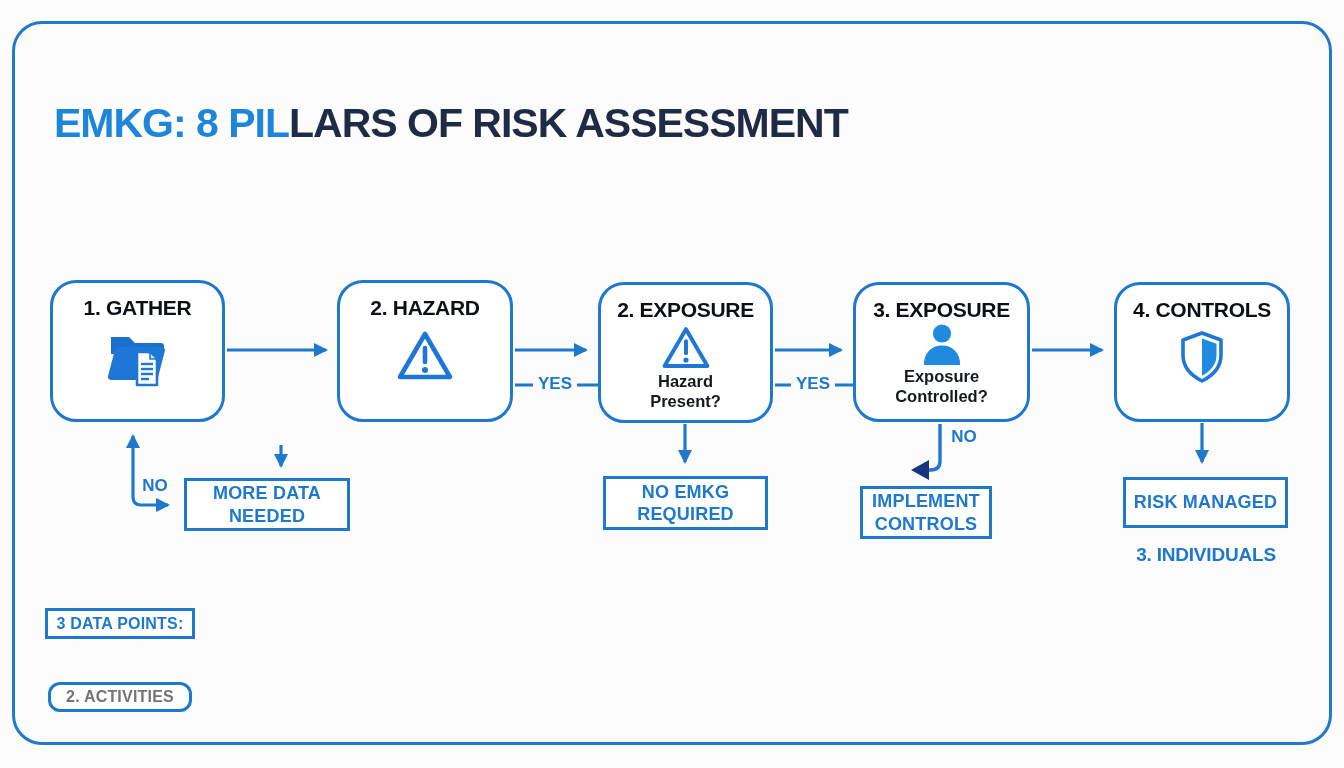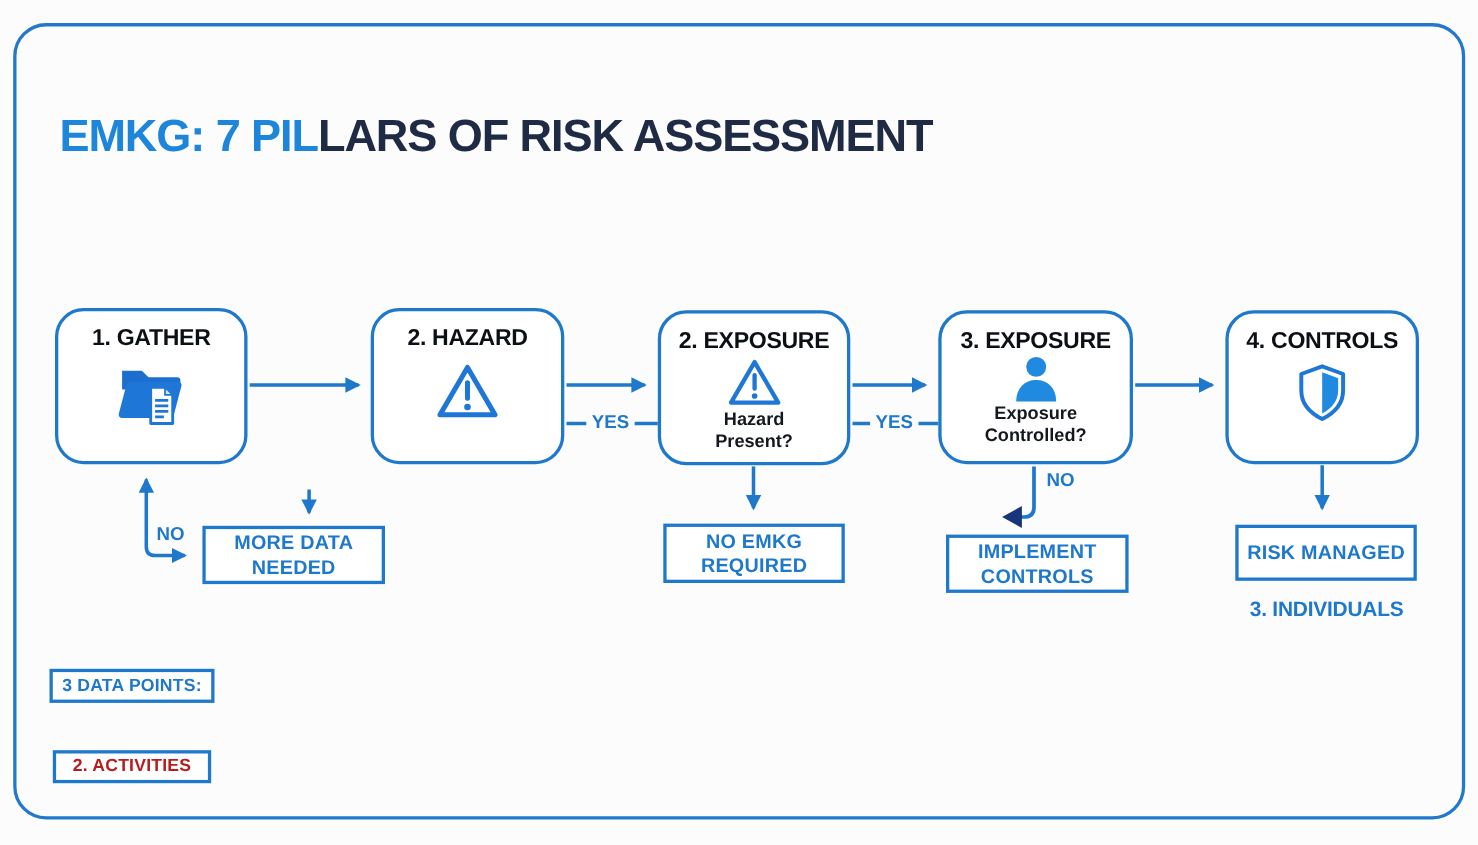--- a/index.html
+++ b/index.html
@@ -40,40 +40,40 @@
     position:absolute;background:#ffffff;border:3px solid #1e78cc;
     display:flex;flex-direction:column;align-items:center;justify-content:center;
     text-align:center;box-sizing:border-box;
     font-size:18px;font-weight:700;color:#1e78cc;line-height:1.25;letter-spacing:0.2px;
   }
   .legend-box{
     position:absolute;background:#ffffff;border:3px solid #1e78cc;
     display:flex;align-items:center;justify-content:center;box-sizing:border-box;
     font-size:16px;font-weight:700;color:#1e78cc;letter-spacing:0.2px;white-space:nowrap;
   }
-  .legend-box.dark{color:#b91c1c;}
+  .legend-box.dark{color:#737373;border-radius:12px;}
   .conn-label{
     position:absolute;transform:translateX(-50%);background:#fcfcfd;padding:0 5px;
     font-size:17px;font-weight:700;color:#1e78cc;z-index:2;white-space:nowrap;
   }
   .footnote{
     position:absolute;left:1206px;top:544px;transform:translateX(-50%);
     font-size:19px;font-weight:800;color:#1e78cc;white-space:nowrap;letter-spacing:-0.2px;
   }
   svg.wires{position:absolute;left:0;top:0;z-index:1;}
 </style>
 </head>
 <body>
 
 <div id="canvas">
 
   <div class="frame"></div>
 
   <div class="title">
-    <span class="t1">EMKG: 7 PIL</span><span class="t2">LARS OF RISK ASSESSMENT</span>
+    <span class="t1">EMKG: 8 PIL</span><span class="t2">LARS OF RISK ASSESSMENT</span>
   </div>
 
   <svg class="wires" width="1344" height="768" viewBox="0 0 1344 768">
     <defs>
       <marker id="ah" markerUnits="userSpaceOnUse" markerWidth="16" markerHeight="16" refX="12" refY="7" orient="auto">
         <path d="M0,0 L14,7 L0,14 z" fill="#1e78cc"></path>
       </marker>
       <marker id="ahr" markerUnits="userSpaceOnUse" markerWidth="16" markerHeight="16" refX="12" refY="7" orient="auto-start-reverse">
         <path d="M0,0 L14,7 L0,14 z" fill="#1e78cc"></path>
       </marker>
@@ -170,21 +170,21 @@
   <div class="outcome" style="left:184px;top:478px;width:166px;height:53px;">
     <span>MORE DATA</span>
     <span>NEEDED</span>
   </div>
 
   <div class="outcome" style="left:603px;top:476px;width:165px;height:54px;">
     <span>NO EMKG</span>
     <span>REQUIRED</span>
   </div>
 
-  <div class="outcome" style="left:860px;top:486px;width:166px;height:53px;text-align:right;">
+  <div class="outcome" style="left:860px;top:486px;width:132px;height:53px;text-align:right;">
     <span>IMPLEMENT</span>
     <span>CONTROLS</span>
   </div>
 
   <div class="outcome" style="left:1123px;top:477px;width:165px;height:51px;">
     <span>RISK MANAGED</span>
   </div>
 
   <div class="footnote">3. INDIVIDUALS</div>
 

